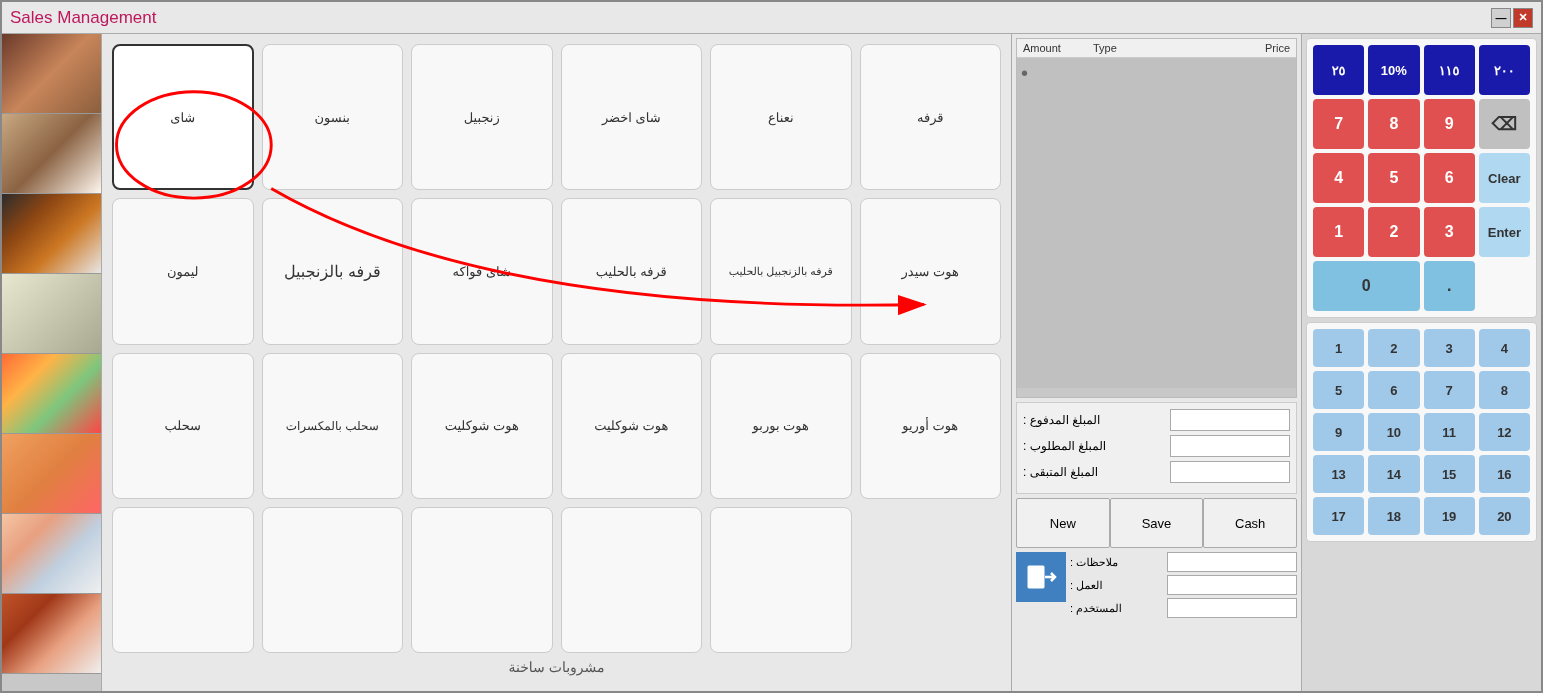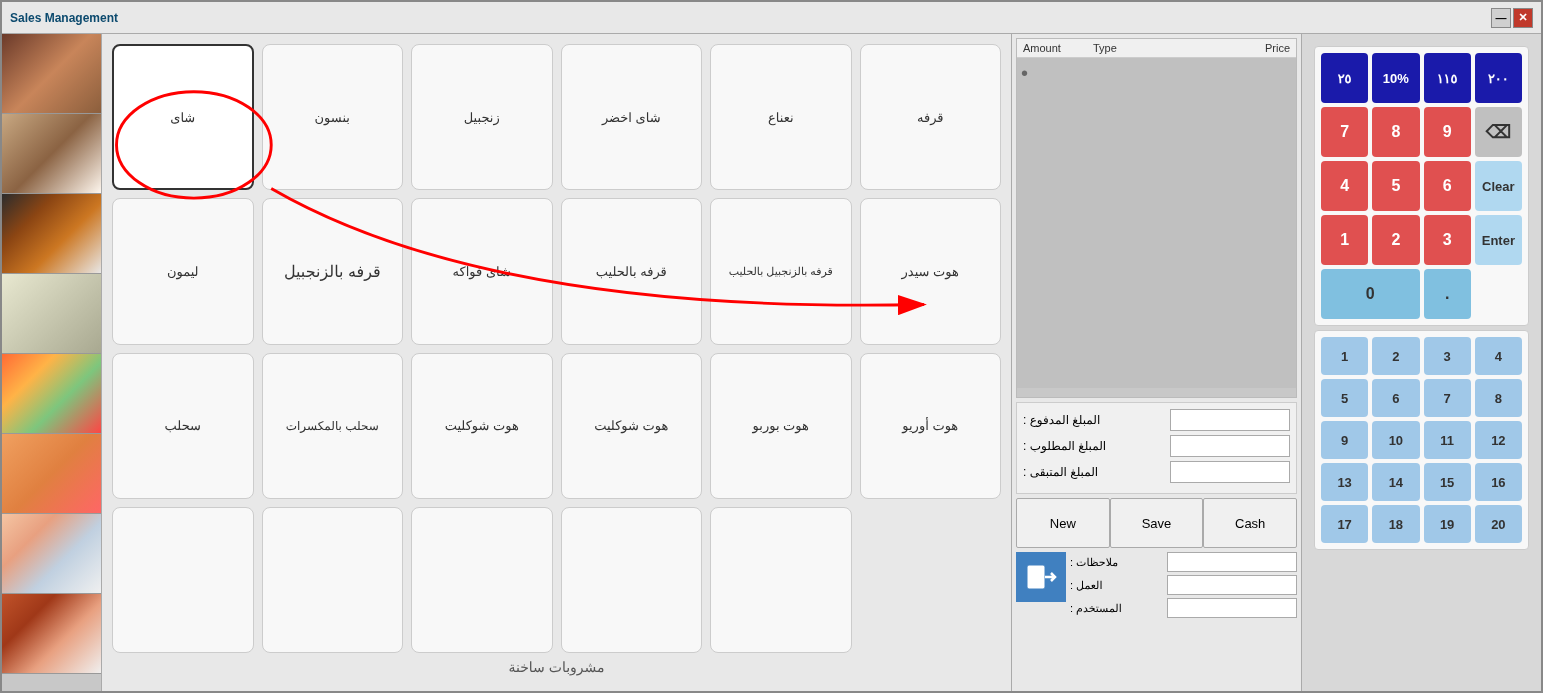--- a/index.html
+++ b/index.html
@@ -1,21 +1,21 @@
 <!DOCTYPE html>
 <html><head>
   <meta charset="utf-8">
   <style>
     * { box-sizing: border-box; margin: 0; padding: 0; font-family: Arial, sans-serif; }
     body { background: #d0d0d0; width: 1543px; height: 693px; overflow: hidden; }
 
     .window { background: #f0f0f0; border: 2px solid #888; width: 1543px; height: 693px; display: flex; flex-direction: column; }
 
     .title-bar { background: #e8e8e8; border-bottom: 1px solid #aaa; padding: 4px 8px; display: flex; align-items: center; justify-content: space-between; height: 32px; }
-    .title-bar-title { font-weight: bold; font-size: 12px; color: #0c4a6e; }
+    .title-bar-title { font-weight: normal; font-size: 17px; color: #be185d; }
     .title-bar-controls { display: flex; gap: 2px; }
     .title-btn { width: 20px; height: 20px; border: 1px solid #888; background: #d0d0d0; cursor: pointer; font-size: 11px; display: flex; align-items: center; justify-content: center; font-weight: bold; }
     .title-btn.close { background: #c0392b; color: white; }
 
     .main-content { display: flex; flex: 1; overflow: hidden; }
 
     
     .sidebar { width: 100px; background: #c8c8c8; display: flex; flex-direction: column; overflow: hidden; border-right: 1px solid #aaa; }
     .sidebar-img { width: 100px; height: 80px; background: #888; overflow: hidden; border-bottom: 1px solid #999; display: flex; align-items: center; justify-content: center; }
     .sidebar-img.coffee1 { background: linear-gradient(135deg, #6b3a2a 0%, #c8855a 50%, #8b5e3c 100%); }
@@ -46,21 +46,21 @@
     .np-btn.enter-btn { background: #b0d8f0; color: #333; font-size: 13px; }
     .np-btn.backspace { background: #c0c0c0; color: #333; font-size: 18px; }
     .np-btn.zero { grid-column: span 2; }
 
     
     .right-numpad2 { background: #f8f8f8; border: 1px solid #ccc; border-radius: 4px; padding: 6px; margin-top: 4px; }
     .np2-grid { display: grid; grid-template-columns: repeat(4, 1fr); gap: 4px; }
     .np2-btn { height: 38px; border: none; border-radius: 4px; cursor: pointer; font-size: 13px; font-weight: bold; background: #a0c8e8; color: #333; display: flex; align-items: center; justify-content: center; }
 
     
-    .far-right { width: 240px; background: #d8d8d8; display: flex; flex-direction: column; border-left: 1px solid #aaa; padding: 12px; }
+    .far-right { width: 240px; background: #d8d8d8; display: flex; flex-direction: column; border-left: 1px solid #aaa; padding: 4px; }
 
     
     .order-section { width: 290px; background: #e8e8e8; display: flex; flex-direction: column; border-left: 1px solid #aaa; padding: 4px; }
     .order-display { background: #c8c8c8; border: 1px solid #bbb; height: 360px; margin-bottom: 4px; }
     .order-header { display: grid; grid-template-columns: 70px 1fr 70px; background: #f0f0f0; border-bottom: 1px solid #ccc; padding: 3px 6px; font-size: 11px; color: #333; }
     .order-body { background: #c0c0c0; height: 330px; }
 
     .totals-area { background: #f0f0f0; border: 1px solid #ccc; padding: 6px; margin-bottom: 4px; font-size: 12px; direction: rtl; }
     .total-row { display: flex; justify-content: space-between; margin-bottom: 4px; align-items: center; }
     .total-input { width: 120px; height: 22px; border: 1px solid #aaa; background: white; }

